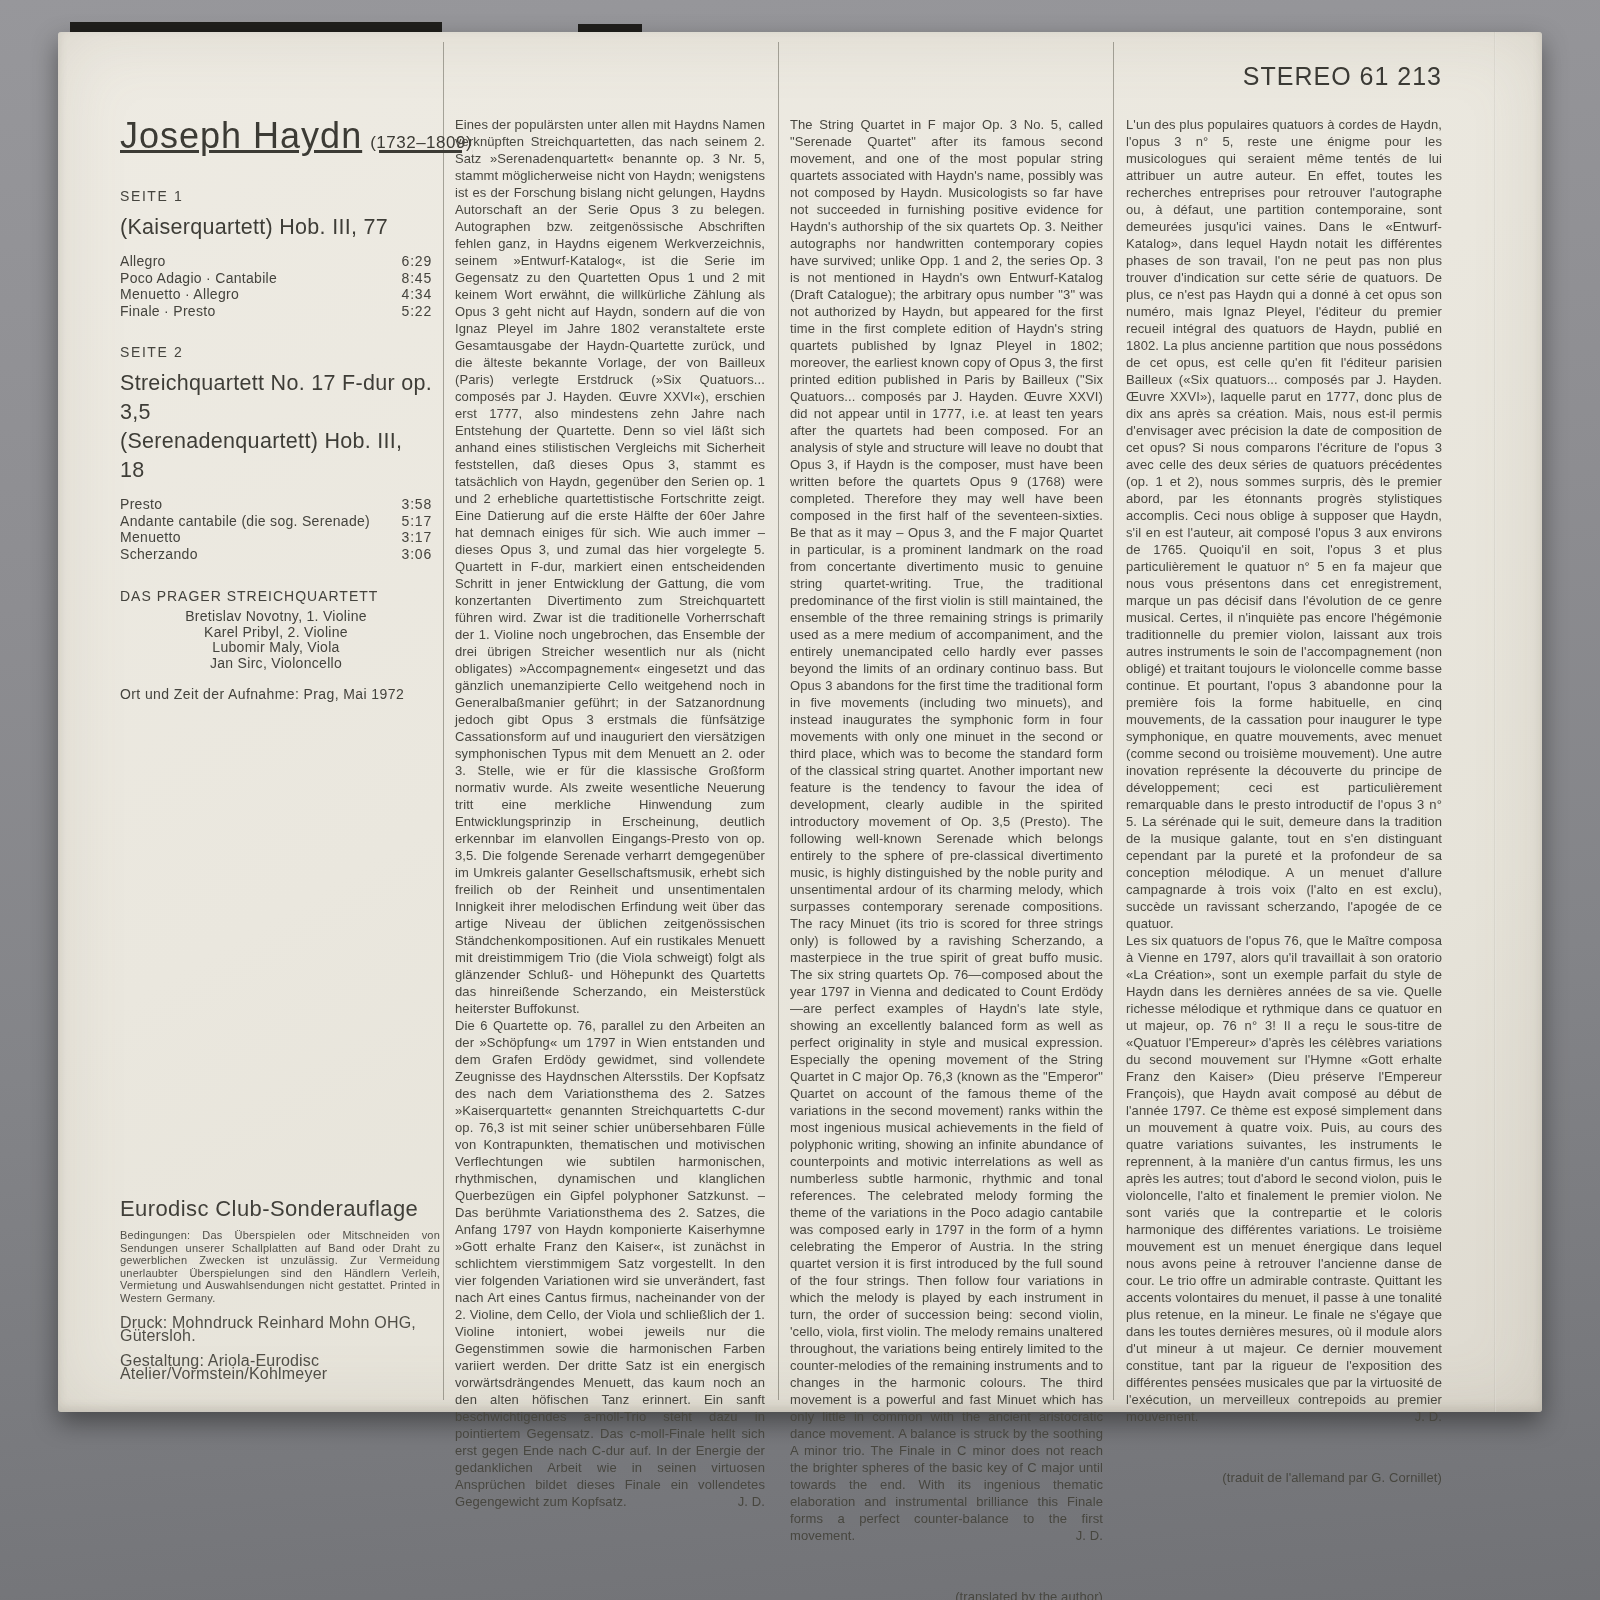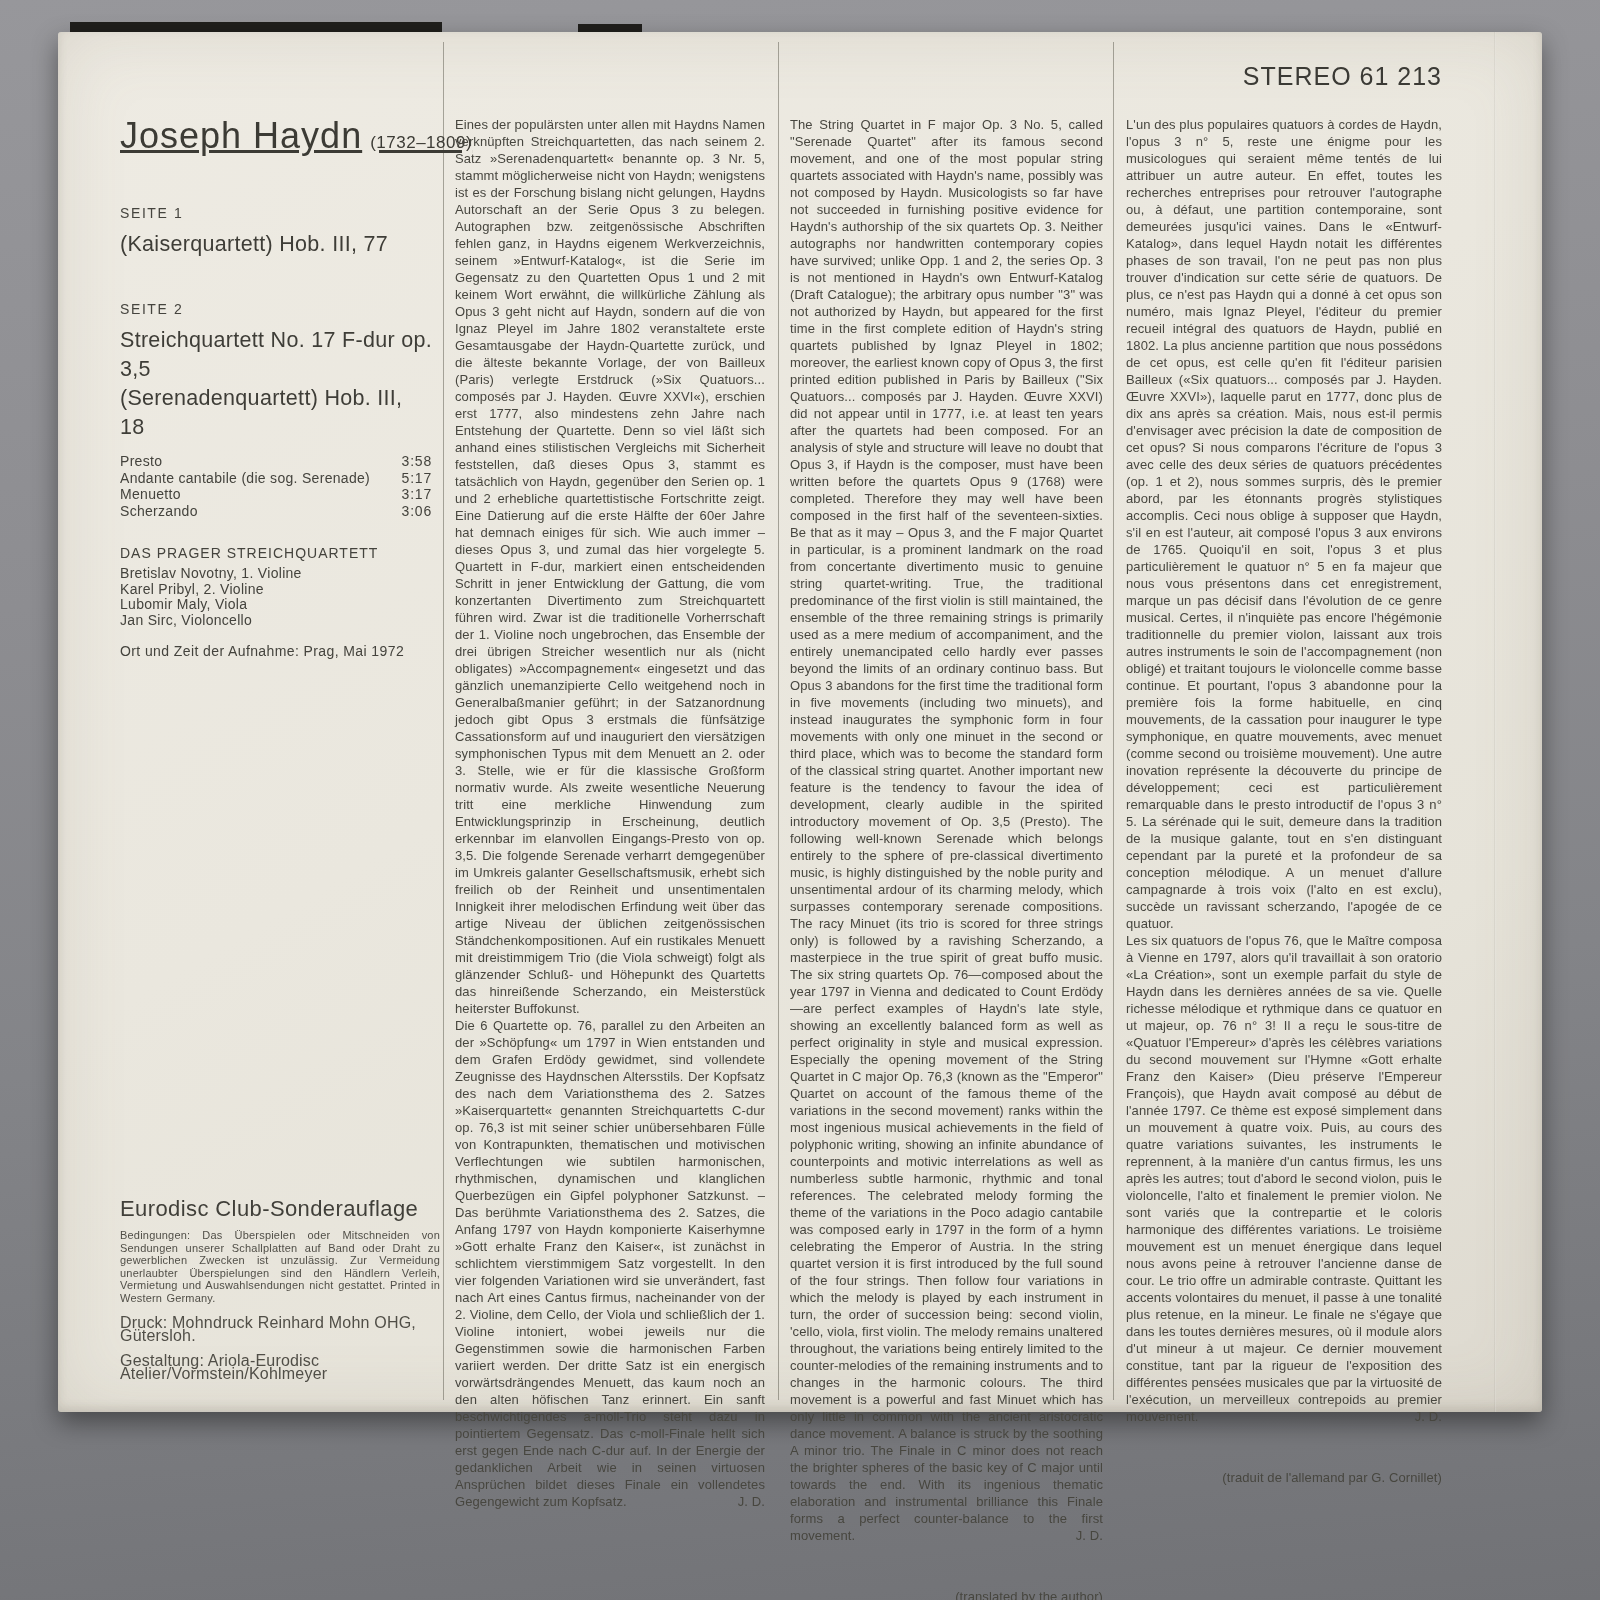--- a/index.html
+++ b/index.html
@@ -30,27 +30,27 @@
   #col-english{left:732px;width:313px;}
   #col-french{left:1068px;width:316px;}
 
   .stereo{
     position:absolute;left:1068px;top:30px;width:316px;text-align:right;
     font-size:25px;letter-spacing:1px;color:#3b3a35;
   }
 
   .album-title{font-size:36px;font-weight:400;letter-spacing:1px;color:#3c3b35;line-height:40px;white-space:nowrap;text-decoration:underline;}
   .album-title .dates{font-size:17px;letter-spacing:0.5px;margin-left:8px;}
-  .seite{margin-top:42px;font-size:14px;letter-spacing:1.6px;color:#45443e;}
+  .seite{margin-top:25px;font-size:14px;letter-spacing:1.6px;color:#45443e;}
   .work{margin-top:9px;font-size:21.5px;line-height:29px;letter-spacing:0.3px;color:#3e3d37;}
   .tracks{margin-top:11px;font-size:14px;line-height:16.5px;letter-spacing:0.3px;}
   .track-row{display:flex;justify-content:space-between;}
   .track-time{letter-spacing:0.8px;}
   .ensemble-name{margin-top:26px;font-size:14px;letter-spacing:1px;}
-  .members{margin-top:5px;font-size:14px;line-height:15.5px;letter-spacing:0.3px;}
+  .members{margin-top:5px;font-size:14px;line-height:15.5px;letter-spacing:0.3px;text-align:center;}
   .rec-info{margin-top:15px;font-size:14px;letter-spacing:0.4px;}
 
   .publisher{position:absolute;left:62px;top:1164px;width:320px;}
   .pub-name{font-size:22px;letter-spacing:0.4px;color:#403f39;}
   .fine-print{margin-top:7px;font-size:11px;line-height:12.5px;text-align:justify;
     letter-spacing:0.2px;word-spacing:1px;color:#504e47;}
   .credit-line{font-size:16px;line-height:13px;letter-spacing:0.2px;color:#504e47;margin-top:12px;}
 
   .essay{font-size:13px;line-height:17px;text-align:justify;color:#47463f;
     letter-spacing:0.1px;hyphens:auto;-webkit-hyphens:auto;}
@@ -73,20 +73,38 @@
   <div class="stereo">STEREO 61 213</div>
 
   <div class="col" id="col-left">
     <div class="album-title">
       <span>Joseph Haydn</span><span class="dates">(1732–1809)</span>
     </div>
 
     <div class="seite">SEITE 1</div>
     <div class="work">
       <div>(Kaiserquartett) Hob. III, 77</div>
+    </div>
+    <div class="tracks">
+      <div class="track-row">
+        <span>Allegro</span>
+        <span class="track-time">6:29</span>
+      </div>
+      <div class="track-row">
+        <span>Poco Adagio · Cantabile</span>
+        <span class="track-time">8:45</span>
+      </div>
+      <div class="track-row">
+        <span>Menuetto · Allegro</span>
+        <span class="track-time">4:34</span>
+      </div>
+      <div class="track-row">
+        <span>Finale · Presto</span>
+        <span class="track-time">5:22</span>
+      </div>
     </div>
 
     <div class="seite">SEITE 2</div>
     <div class="work">
       <div>Streichquartett No. 17 F-dur op. 3,5</div>
       <div>(Serenadenquartett) Hob. III, 18</div>
     </div>
     <div class="tracks">
       <div class="track-row">
         <span>Presto</span>

